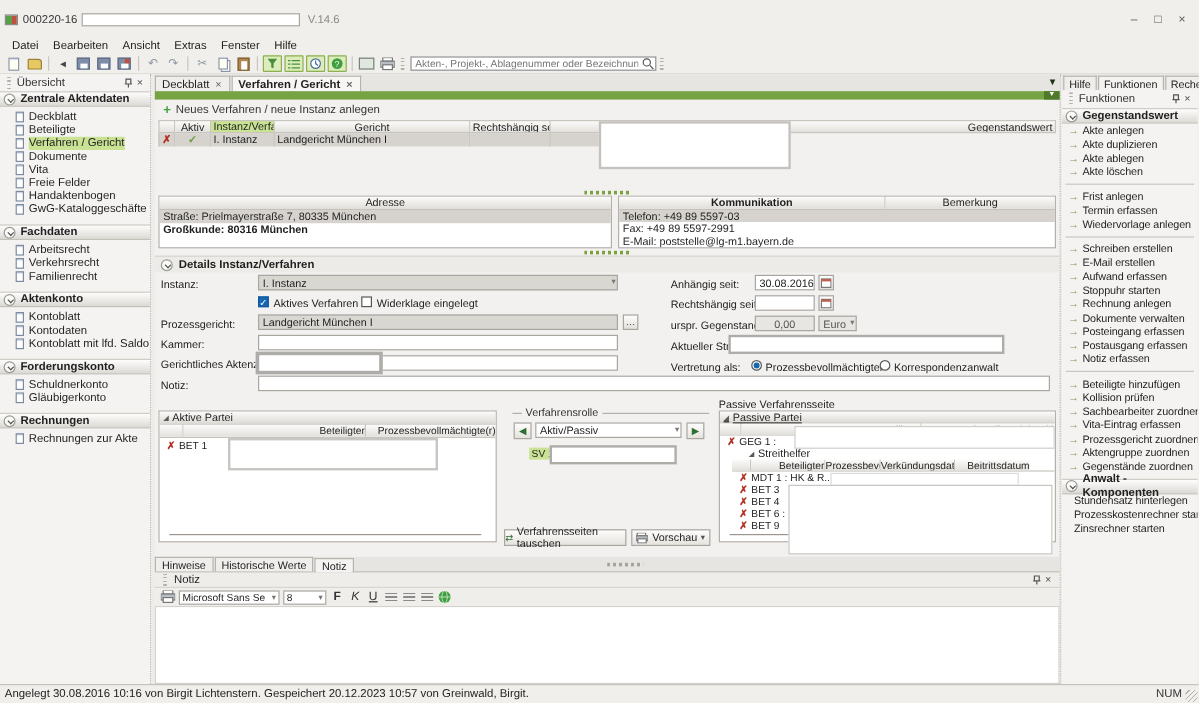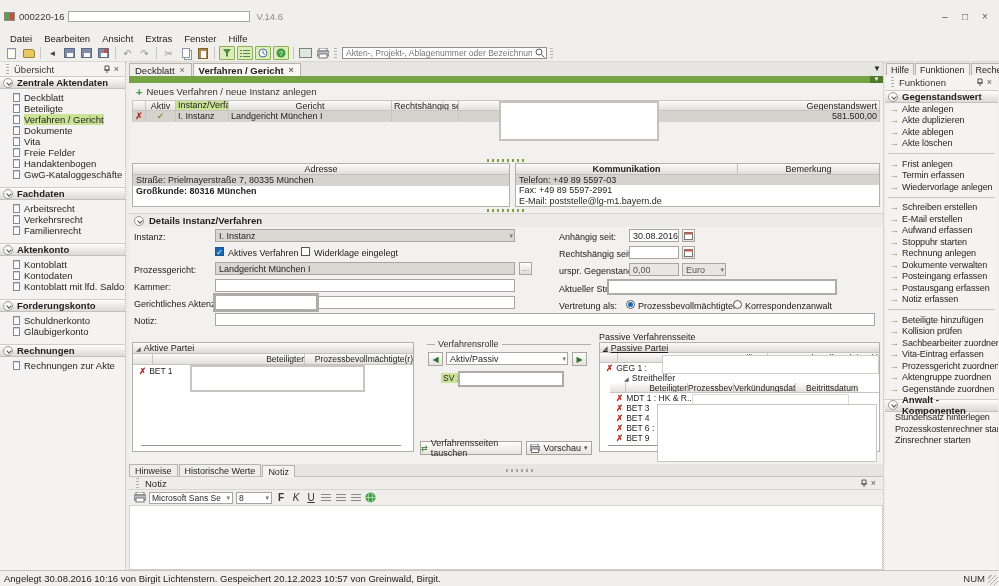--- a/index.html
+++ b/index.html
@@ -446,21 +446,20 @@
           <span class="tc" style="width:197px;"></span>
           <span class="tc rgt" style="width:224px;">Gegenstandswert</span>
         </div>
         <div class="trow">
           <span class="tc ctr" style="width:14px;"><span class="cross">✗</span></span>
           <span class="tc ctr" style="width:30px;"><span class="checkg">✓</span></span>
           <span class="tc" style="width:53px;">I. Instanz</span>
           <span class="tc" style="width:163px;">Landgericht München I</span>
           <span class="tc" style="width:67px;"></span>
           <span class="tc" style="width:197px;"></span>
-          <span class="tc rgt" style="width:224px;">581.500,00</span>
         </div>
         <span class="redact" style="left:370px;top:1px;width:160px;height:40px;border:2px solid #c4c2be;"></span>
       </div>
 
       <div class="hsplit">
           <span class="hdots"></span>
         </div>
 
       <div class="addrrow">
         <div class="gbox" style="width:378px;">
@@ -523,22 +522,22 @@
         <span class="flabel" style="left:430px;top:22px;">Rechtshängig seit:</span>
         <span class="ffield" style="left:500px;top:19px;width:50px;"></span>
         <span class="sqbtn" style="left:553px;top:19px;">
             <svg width="9" height="9">
               <rect x="0.5" y="1.5" width="8" height="7" fill="#fff" stroke="#777"></rect>
               <rect x="0.5" y="1.5" width="8" height="2" fill="#c06050"></rect>
             </svg>
           </span>
 
         <span class="flabel" style="left:430px;top:39px;">urspr. Gegenstandswert:</span>
-        <span class="ffield dis" style="left:500px;top:36px;width:50px;text-align:left;">0,00</span>
-        <span class="ffield dis" style="left:553px;top:36px;width:44px;"><span>Euro</span><span class="dd">▾</span></span>
+        <span class="ffield dis" style="left:500px;top:36px;width:50px;text-align:center;">0,00</span>
+        <span class="ffield dis" style="left:553px;top:36px;width:32px;"><span>Euro</span><span class="dd">▾</span></span>
 
         <span class="flabel" style="left:430px;top:57px;">Aktueller Streitwert:</span>
         <span class="redactb" style="left:478px;top:52px;width:230px;height:16px;"></span>
 
         <span class="flabel" style="left:430px;top:74px;">Vertretung als:</span>
         <span class="rad on" style="left:497px;top:73px;"></span>
         <span class="flabel" style="left:509px;top:74px;">Prozessbevollmächtigter</span>
         <span class="rad" style="left:604px;top:73px;"></span>
         <span class="flabel" style="left:616px;top:74px;">Korrespondenzanwalt</span>
       </div>

